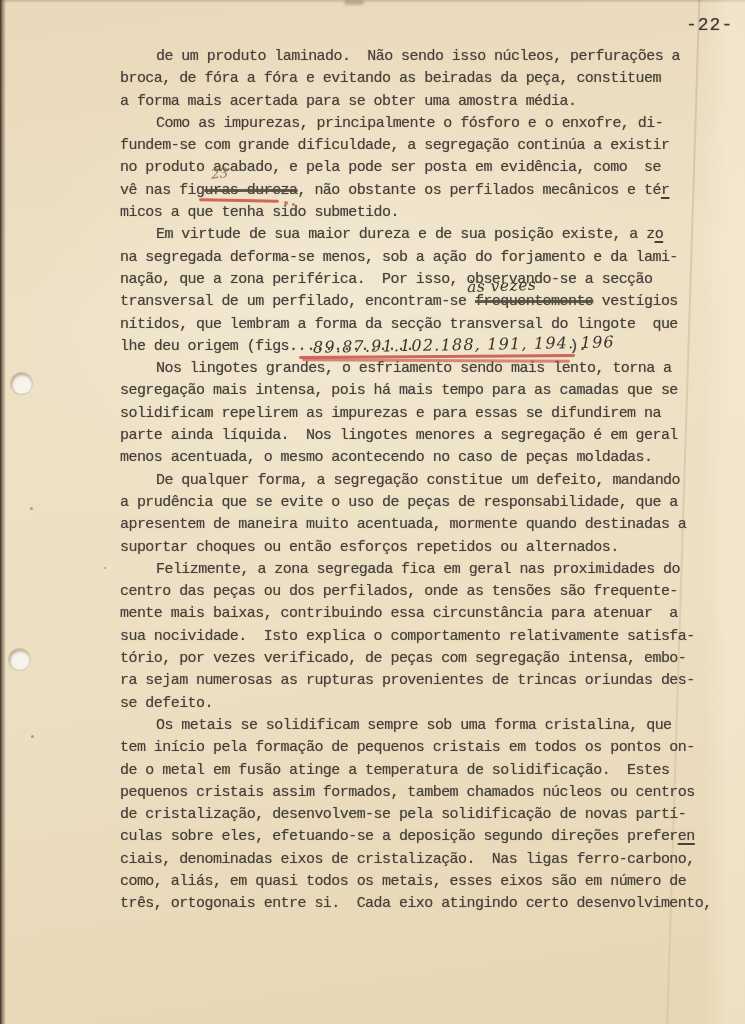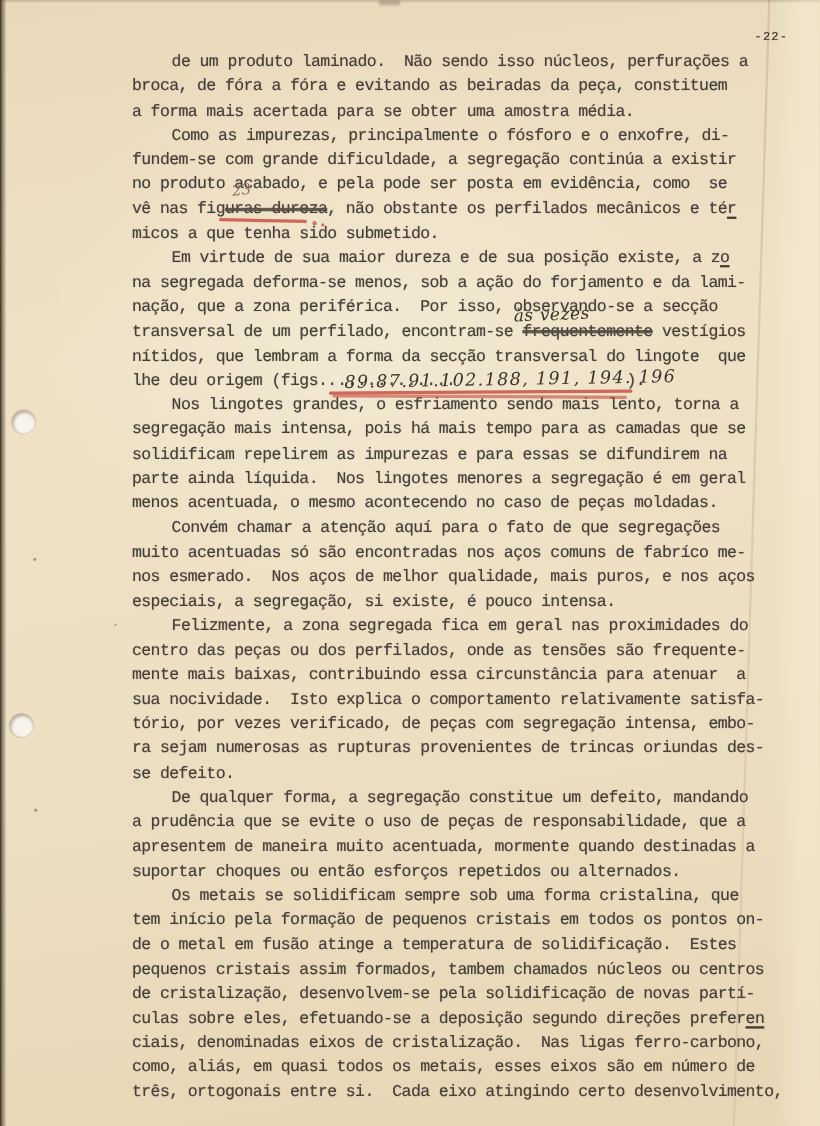--- a/index.html
+++ b/index.html
@@ -40,22 +40,22 @@
   .hole{
     position:absolute;width:21px;height:21px;border-radius:50%;
     background:#f7f4ec;
     box-shadow:inset 1px 2px 3px rgba(125,105,75,.55),0 0 0 1px rgba(160,140,105,.35),1px 1px 1px rgba(255,255,245,.6);
   }
   .hole-1{left:11px;top:373px;}
   .hole-2{left:9px;top:649px;}
 
   
   .page-number{
-    position:absolute;left:686px;top:28px;
-    font-size:11px;letter-spacing:1px;color:#3f3933;
+    position:absolute;left:686px;top:15px;
+    font-size:18px;letter-spacing:1px;color:#3f3933;
     text-shadow:0 0 1px rgba(63,57,51,.55);
   }
 
   
   .body-text{
     position:absolute;left:120px;top:46px;width:592px;
     font-size:15px;line-height:22.3px;letter-spacing:-0.55px;
     color:#46403a;
     text-shadow:0 0 1px rgba(70,62,54,.5);
   }
@@ -141,37 +141,33 @@
 transversal de um perfilado, encontram-se </span><span class="rel"><span class="hand hand-asvezes">às vezes</span><span class="strike">frequentemente</span></span><span> vestígios
 nítidos, que lembram a forma da secção transversal do lingote  que
 lhe deu origem (figs.</span><span class="rel"><span class="hand hand-figs">89.87.91.102.188, 191, 194. 196</span><span class="dots">.............</span><span class="spacer"></span></span><span>).</span></p>
 
   <p>Nos lingotes grandes, o esfriamento sendo mais lento, torna a
 segregação mais intensa, pois há mais tempo para as camadas que se
 solidificam repelirem as impurezas e para essas se difundirem na
 parte ainda líquida.  Nos lingotes menores a segregação é em geral
 menos acentuada, o mesmo acontecendo no caso de peças moldadas.</p>
 
-  <p>Convém chamar a atenção aquí para o fato de que segregações
-muito acentuadas só são encontradas nos aços comuns de fabríco me-
-nos esmerado.  Nos aços de melhor qualidade, mais puros, e nos aços
-especiais, a segregação, si existe, é pouco intensa.</p>
+
+  <p>De qualquer forma, a segregação constitue um defeito, mandando
+a prudência que se evite o uso de peças de responsabilidade, que a
+apresentem de maneira muito acentuada, mormente quando destinadas a
+suportar choques ou então esforços repetidos ou alternados.</p>
 
   <p>Felizmente, a zona segregada fica em geral nas proximidades do
 centro das peças ou dos perfilados, onde as tensões são frequente-
 mente mais baixas, contribuindo essa circunstância para atenuar  a
 sua nocividade.  Isto explica o comportamento relativamente satisfa-
 tório, por vezes verificado, de peças com segregação intensa, embo-
 ra sejam numerosas as rupturas provenientes de trincas oriundas des-
 se defeito.</p>
-
-  <p>De qualquer forma, a segregação constitue um defeito, mandando
-a prudência que se evite o uso de peças de responsabilidade, que a
-apresentem de maneira muito acentuada, mormente quando destinadas a
-suportar choques ou então esforços repetidos ou alternados.</p>
 
 
   <p><span>Os metais se solidificam sempre sob uma forma cristalina, que
 tem início pela formação de pequenos cristais em todos os pontos on-
 de o metal em fusão atinge a temperatura de solidificação.  Estes
 pequenos cristais assim formados, tambem chamados núcleos ou centros
 de cristalização, desenvolvem-se pela solidificação de novas partí-
 culas sobre eles, efetuando-se a deposição segundo direções prefer</span><span class="u">en</span><span>
 ciais, denominadas eixos de cristalização.  Nas ligas ferro-carbono,
 como, aliás, em quasi todos os metais, esses eixos são em número de

